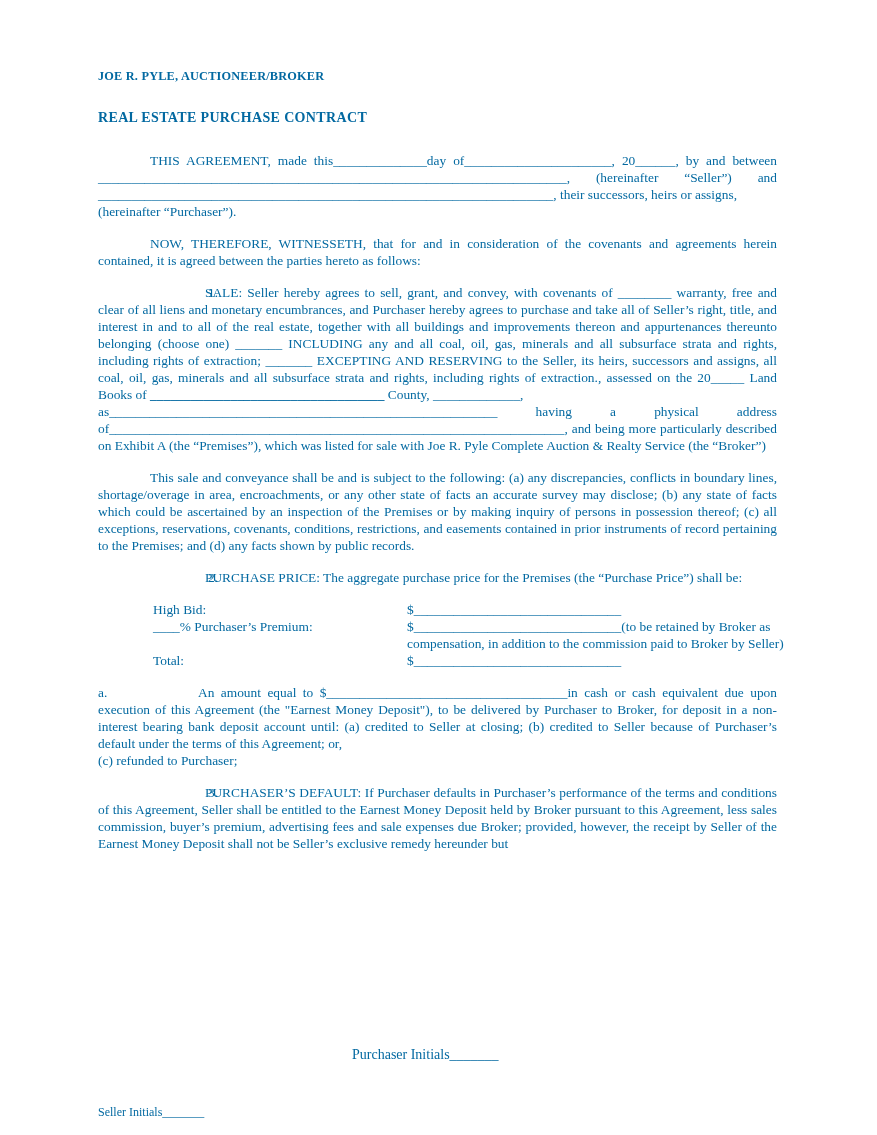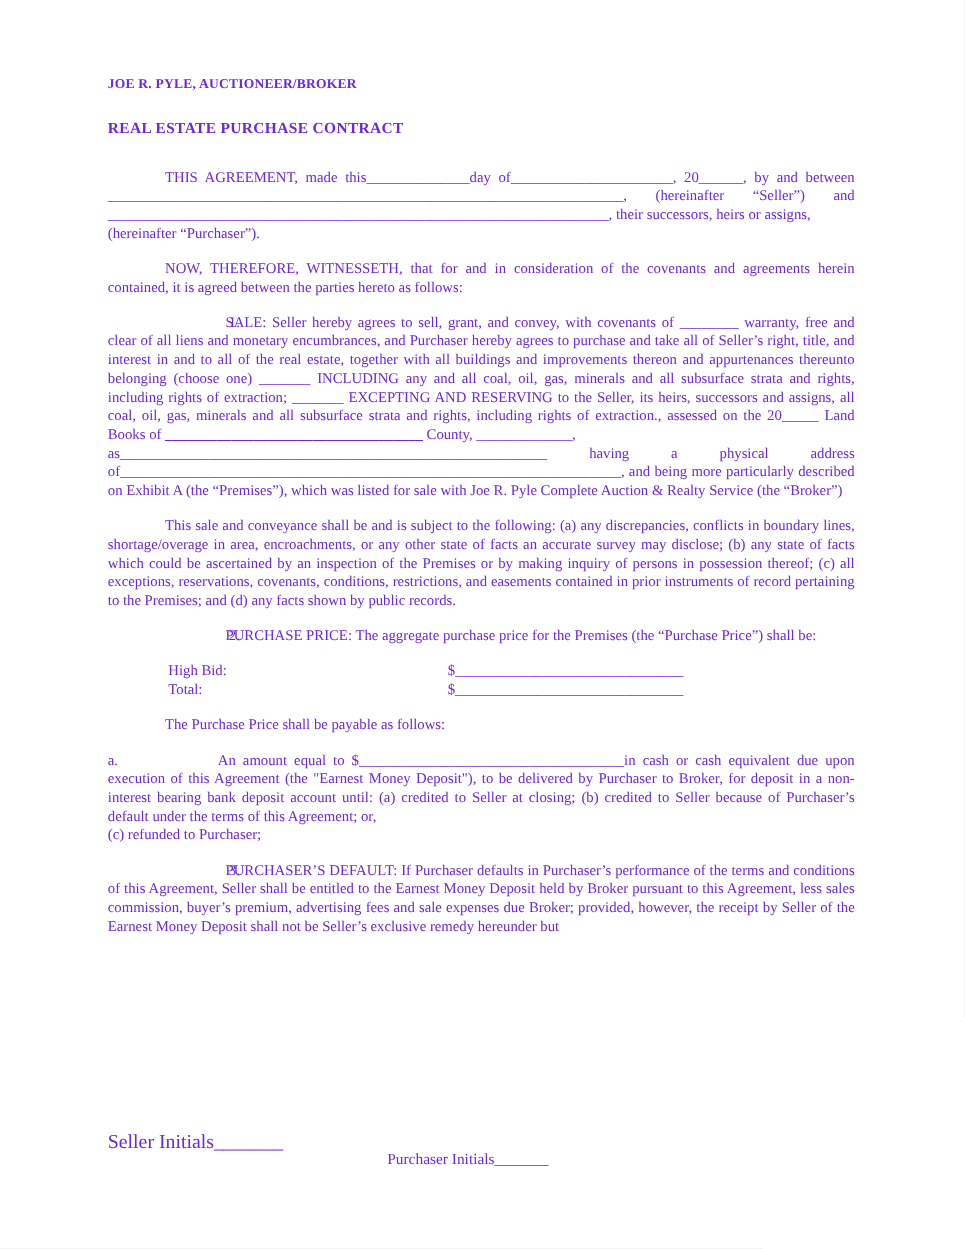--- a/index.html
+++ b/index.html
@@ -1,38 +1,38 @@
 <!DOCTYPE html>
 <html><head>
 <meta charset="utf-8">
 <style>
   html,body{margin:0;padding:0;background:#e9e9e9;}
   body{width:877px;height:1135px;position:relative;}
   .page{
     position:absolute;inset:0;background:#ffffff;
     box-sizing:border-box;padding:68px 100px 0 98px;
     font-family:"Liberation Serif","DejaVu Serif",serif;
-    font-size:13.4px;line-height:17px;color:#6d28d9;
+    font-size:13.4px;line-height:17px;color:#0369a1;
     overflow:hidden;
   }
   .broker{font-weight:bold;font-size:12.3px;letter-spacing:.2px;margin:0 0 24px 0;white-space:nowrap;}
   .title{font-weight:bold;font-size:14px;letter-spacing:.35px;text-align:left;margin:0 0 26px 0;}
   p.para{margin:0 0 15px 0;text-align:justify;white-space:pre-wrap;}
   .indent{text-indent:52px;}
   .section{text-indent:55px;}
   .sec-num{display:inline-block;width:52px;}
   .h-underline{}
   .bold-blank{font-weight:bold;}
   .item{margin-left:55px;}
   .item-num{display:inline-block;width:100px;}
   .price-table{margin:0 0 15px 55px;}
   .price-row{display:flex;gap:48px;}
   .price-label{width:206px;flex:none;}
   .price-value{width:419px;flex:none;}
-  .footer-seller{position:absolute;left:98px;top:1030px;font-size:18px;}
+  .footer-seller{position:absolute;left:98px;top:1104px;font-size:12px;}
   .footer-purchaser{position:absolute;left:352px;top:1046px;font-size:14px;}
 </style>
 </head>
 <body>
 
 <div class="page">
 
   <div class="broker">JOE R. PYLE, AUCTIONEER/BROKER</div>
 
   <div class="title">REAL ESTATE PURCHASE CONTRACT</div>
@@ -48,26 +48,29 @@
   <p class="para indent">This sale and conveyance shall be and is subject to the following: (a) any discrepancies, conflicts in boundary lines, shortage/overage in area, encroachments, or any other state of facts an accurate survey may disclose; (b) any state of facts which could be ascertained by an inspection of the Premises or by making inquiry of persons in possession thereof; (c) all exceptions, reservations, covenants, conditions, restrictions, and easements contained in prior instruments of record pertaining to the Premises; and (d) any facts shown by public records.</p>
 
   <p class="para section"><span class="sec-num">2.</span><span class="h-underline">PURCHASE PRICE</span><span>: The aggregate purchase price for the Premises (the “Purchase Price”) shall be:</span></p>
 
   <div class="price-table">
     <div class="price-row">
         <span class="price-label">High Bid:</span>
         <span class="price-value">$_______________________________</span>
       </div>
     <div class="price-row">
+        <span class="price-label">____% Purchaser’s Premium:</span>
+        <span class="price-value">$_______________________________(to be retained by Broker as compensation, in addition to the commission paid to Broker by Seller)</span>
+      </div>
+    <div class="price-row">
         <span class="price-label">Total:</span>
         <span class="price-value">$_______________________________</span>
       </div>
   </div>
 
-  <p class="para indent">The Purchase Price shall be payable as follows:</p>
 
   <p class="para item"><span class="item-num">a.</span><span>An amount equal to $____________________________________in cash or cash equivalent due upon execution of this Agreement (the "Earnest Money Deposit"), to be delivered by Purchaser to Broker, for deposit in a non-interest bearing bank deposit account until: (a) credited to Seller at closing; (b) credited to Seller because of Purchaser’s default under the terms of this Agreement; or,
 (c) refunded to Purchaser;</span></p>
 
 
   <p class="para section"><span class="sec-num">3.</span><span class="h-underline">PURCHASER’S DEFAULT</span><span>: If Purchaser defaults in Purchaser’s performance of the terms and conditions of this Agreement, Seller shall be entitled to the Earnest Money Deposit held by Broker pursuant to this Agreement, less sales commission, buyer’s premium, advertising fees and sale expenses due Broker; provided, however, the receipt by Seller of the Earnest Money Deposit shall not be Seller’s exclusive remedy hereunder but</span></p>
 
   <span class="footer-seller">Seller Initials_______</span>
   <span class="footer-purchaser">Purchaser Initials_______</span>
 

